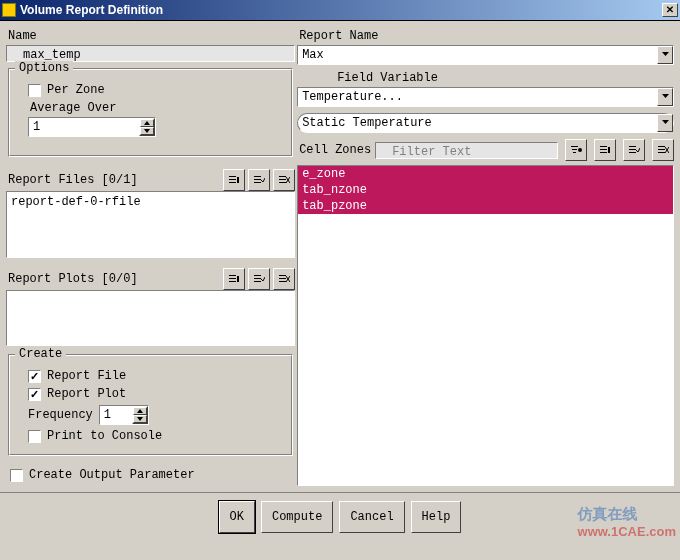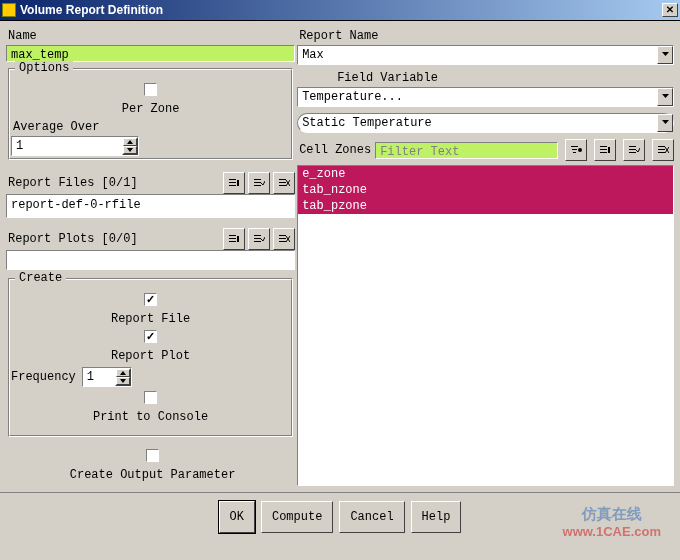--- a/index.html
+++ b/index.html
@@ -47,26 +47,26 @@
     display: flex;
     gap: 0;
     height: 472px;
     border-top: 1px solid #000000;
   }
   .col { display: flex; flex-direction: column; }
   .left-col { width: 290px; }
   .right-col { width: 378px; margin-left: 2px;}
   .label { margin: 2px 0 2px 2px; }
   .sunken-input {
-    background: #bef264;
+    background: #e5e5e5;
     border-top: 1px solid #808080;
     border-left: 1px solid #808080;
     border-right: 1px solid #fff;
     border-bottom: 1px solid #fff;
-    padding: 2px 4px;
+    padding: 2px 16px;
     height: 17px;
     line-height: 14px;
   }
   .combo {
     display: flex;
     background: #fff;
     border-top: 1px solid #808080;
     border-left: 1px solid #808080;
     border-right: 1px solid #fff;
     border-bottom: 1px solid #fff;
@@ -93,38 +93,38 @@
     width: 128px;
   }
   .spinner-text { flex:1; padding:2px 4px;line-height:14px;}
   .spinner-btns { display:flex; flex-direction:column; }
   .spin-btn { flex:1; background:#d4d0c8; border-top:1px solid #fff; border-left:1px solid #fff; border-right:1px solid #404040; border-bottom:1px solid #404040; display:flex; align-items:center; justify-content:center;}
   .fieldset {
     border-top: 1px solid #808080;
     border-left: 1px solid #808080;
     border-right: 1px solid #fff;
     border-bottom: 1px solid #fff;
-    padding: 10px 2px 8px;
+    padding: 10px 19px 8px;
     margin: 6px 2px 2px;
     position: relative;
   }
   .fieldset .inner-border {
     border-top: 1px solid #fff;
     border-left: 1px solid #fff;
     border-right: 1px solid #808080;
     border-bottom: 1px solid #808080;
     position:absolute; inset:0; pointer-events:none;
   }
   .legend {
     position: absolute;
     top: -8px; left: 6px;
     background: #d4d0c8;
     padding: 0 4px;
   }
-  .check-row { display:flex; align-items:center; gap:6px; margin:4px 0;flex-direction:column;}
+  .check-row { display:flex; align-items:center; gap:6px; margin:4px 0;}
   .checkbox {
     width:13px; height:13px;
     background:#fff;
     border-top:1px solid #808080;
     border-left:1px solid #808080;
     border-right:1px solid #fff;
     border-bottom:1px solid #fff;
     display:flex; align-items:center; justify-content:center;
     font-family: Arial; font-size:11px; font-weight:bold;
   }
@@ -166,23 +166,23 @@
   }
   .button.default {
     box-shadow: 0 0 0 1px #000;
   }
   .freq-row {display:flex; align-items:center; gap:6px; margin:3px 0;}
   .freq-row .spinner{width:50px;}
   .cellzones-row{display:flex;align-items:center;gap:4px;margin-top:6px;}
   .filter-input{flex:1;}
   .filter-input .sunken-input{color:#808080;}
   .watermark {
-    position:absolute; right:19px; bottom:2px;
+    position:absolute; right:4px; bottom:2px;
     font-family: SimSun, sans-serif;
-    text-align:center;
+    text-align:left;
     opacity:0.6;
   }
   .watermark .l1{color:#4a7ab8;font-size:15px;font-weight:bold;}
   .watermark .l2{color:#cc3333;font-size:13px;font-weight:bold;}
 </style>
 </head>
 <body>
 
 <div class="titlebar">
   <div class="appicon"></div>

